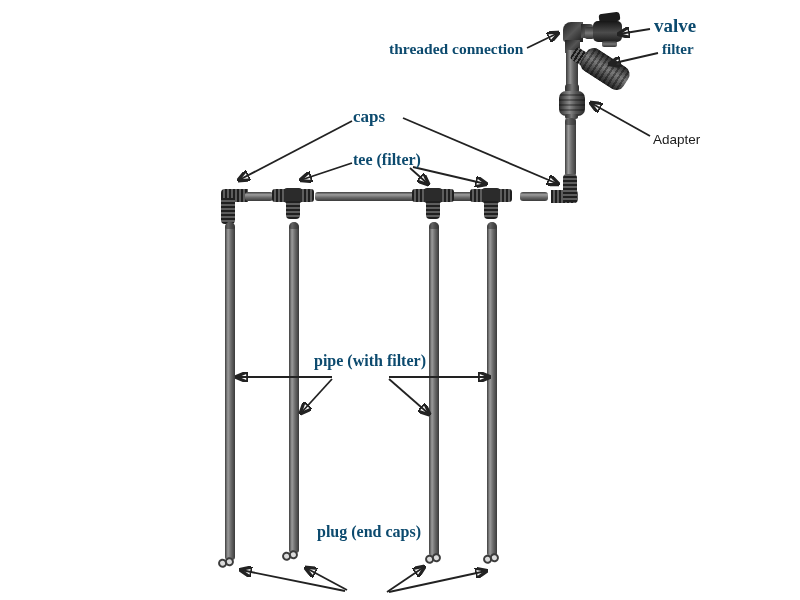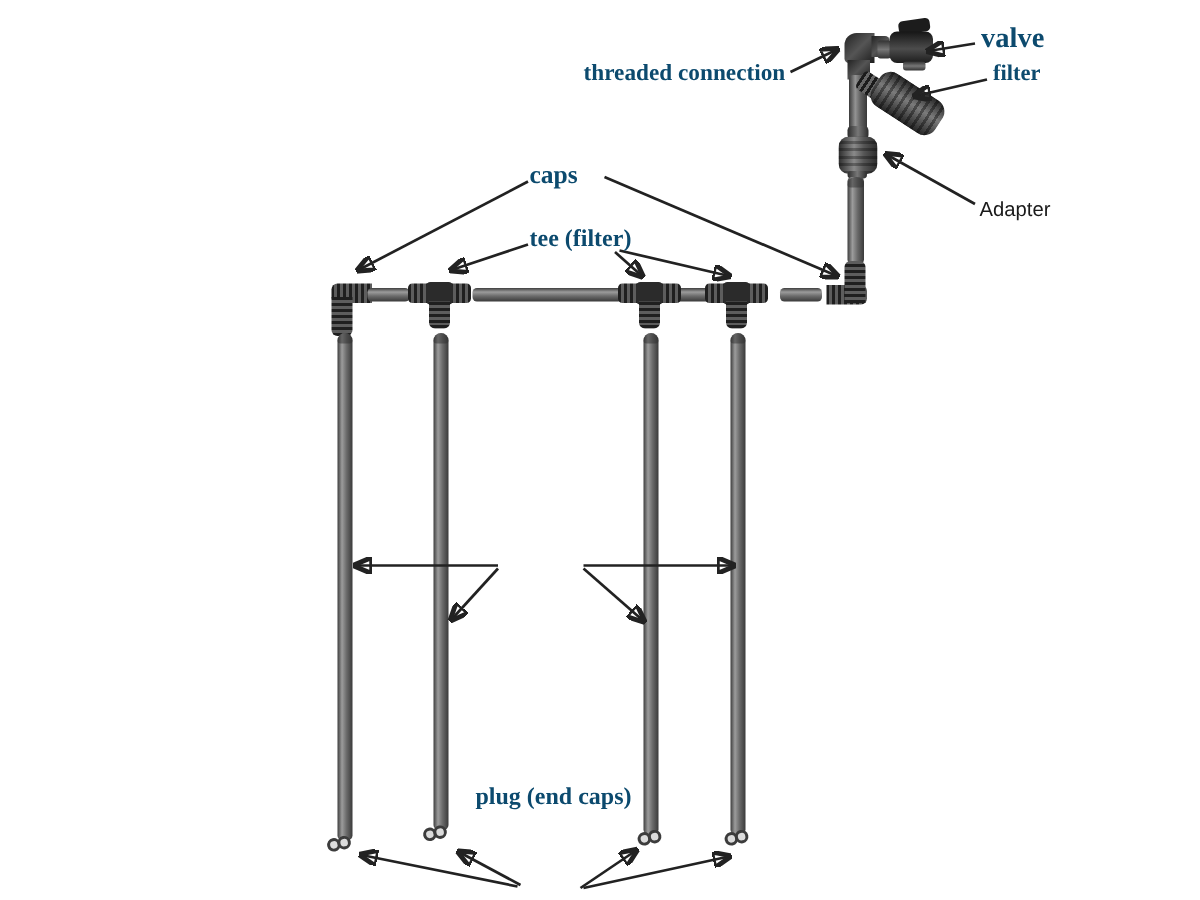--- a/index.html
+++ b/index.html
@@ -170,15 +170,16 @@
     <path d="M387,592 L424,567" marker-end="url(#ah)"></path>
     <path d="M389,592 L486,571" marker-end="url(#ah)"></path>
   </svg>
 
   <div class="lbl" style="left:389px; top:40px; font-size:15.5px;">threaded connection</div>
   <div class="lbl" style="left:654px; top:16px; font-size:19px;">valve</div>
   <div class="lbl" style="left:662px; top:41px; font-size:15px;">filter</div>
   <div class="lbl lbl-sans" style="left:653px; top:133px; font-size:13.5px;text-align:right;">Adapter</div>
   <div class="lbl" style="left:353px; top:108px; font-size:17px;">caps</div>
   <div class="lbl" style="left:353px; top:151px; font-size:16px;">tee (filter)</div>
+  <div class="lbl" style="left:314px; top:352px; font-size:16px;">pipe (with filter)</div>
   <div class="lbl" style="left:317px; top:523px; font-size:16px;">plug (end caps)</div>
 
 </div>
 
 </body></html>

